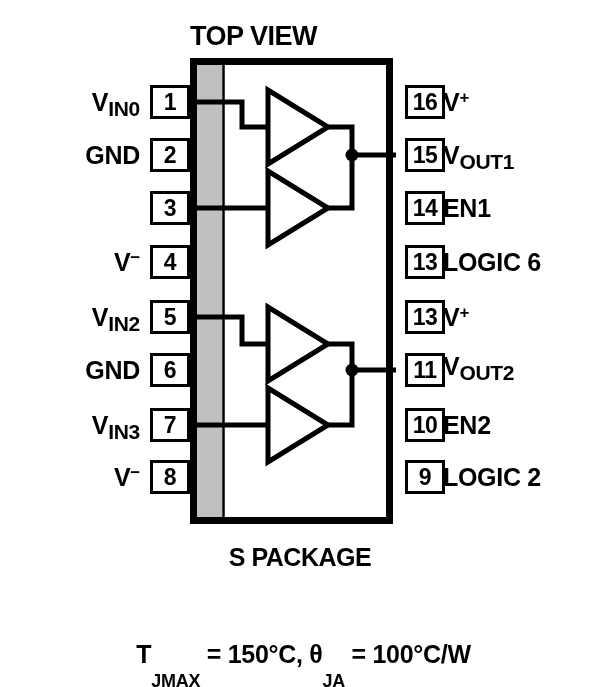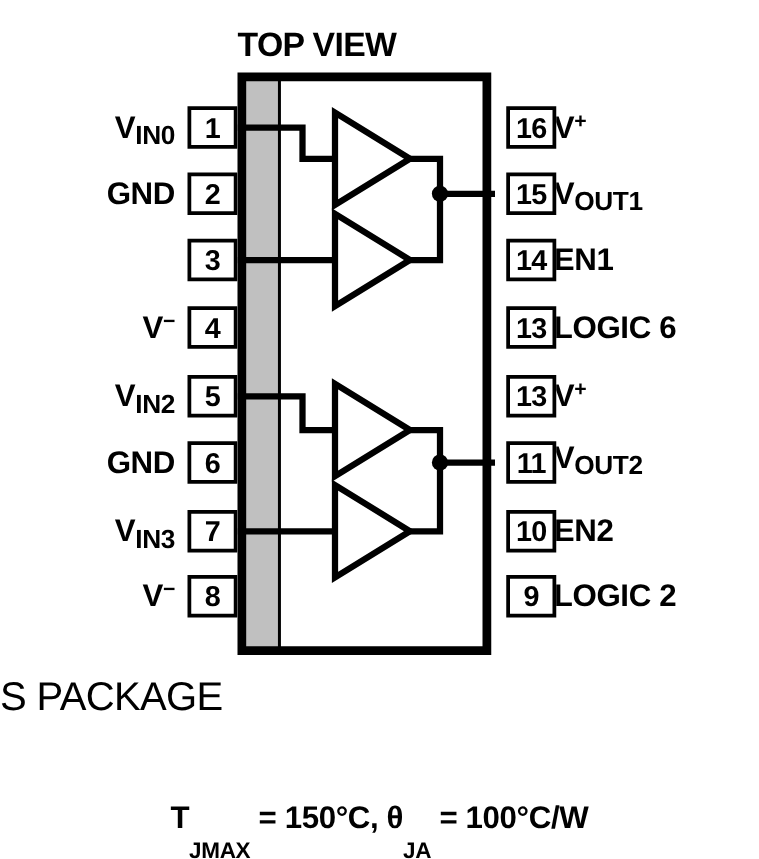--- a/index.html
+++ b/index.html
@@ -55,23 +55,23 @@
   }
   .plabel sup {
     font-size: 17px;
     vertical-align: baseline;
     position: relative;
     top: -8px;
   }
   .caption {
     position: absolute;
     left: 0; top: 541px; width: 600px;
-    text-align: left;
-    font-size: 32px;
-    font-weight: normal;
+    text-align: center;
+    font-size: 25px;
+    font-weight: bold;
     letter-spacing: -0.5px;
     line-height: 33px;
   }
   .thermal {
     position: absolute;
     left: 0; top: 640px; width: 607px;
     text-align: center;
     font-size: 25px;
     font-weight: bold;
     letter-spacing: -0.3px;

